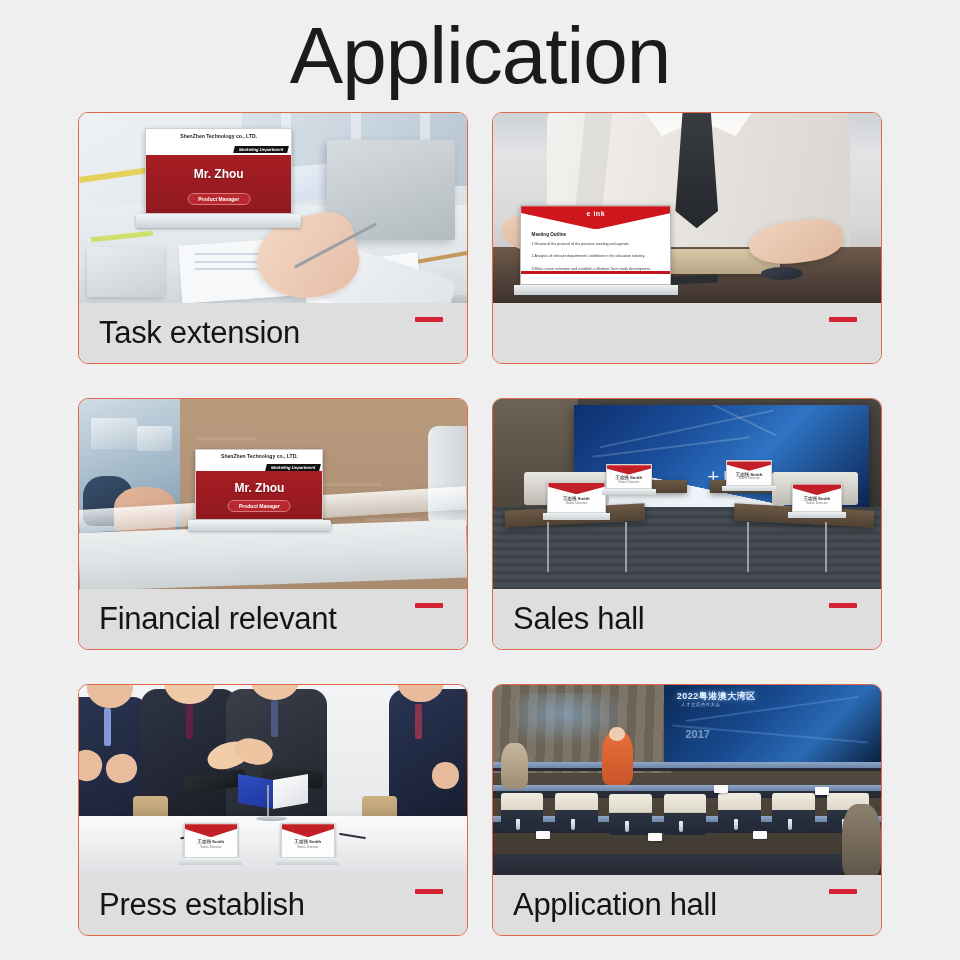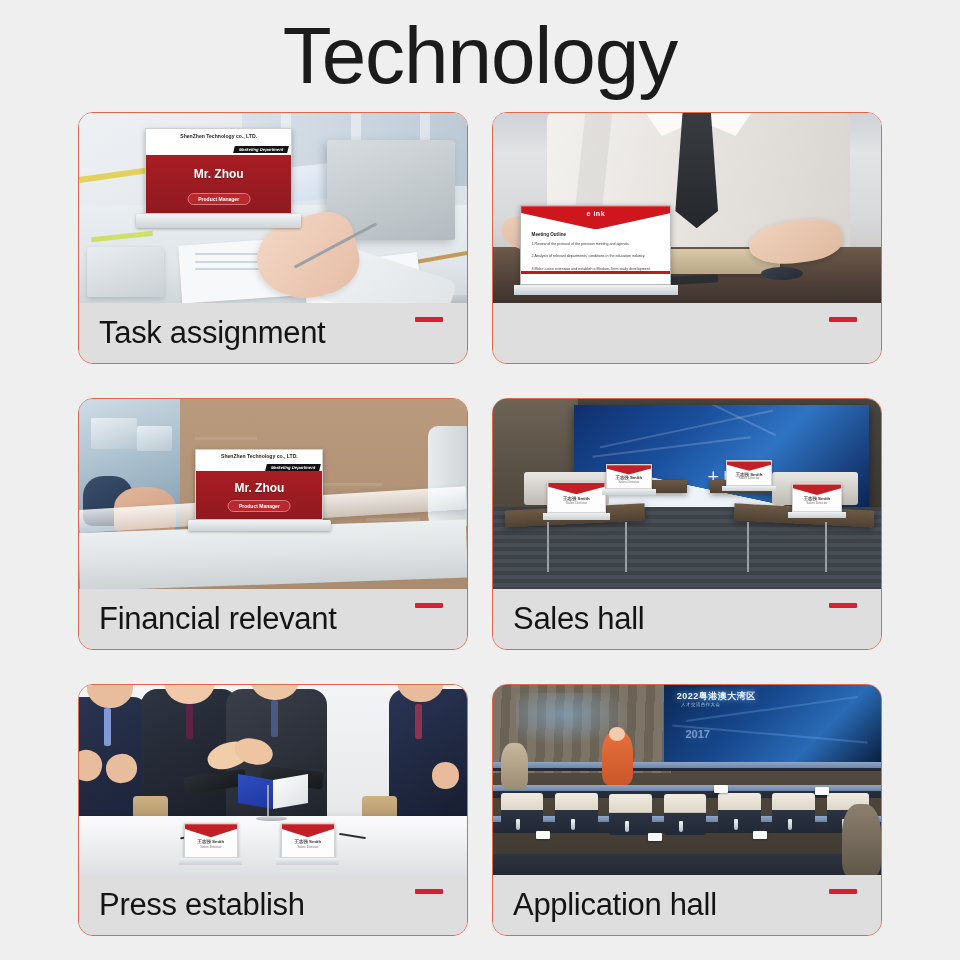--- a/index.html
+++ b/index.html
@@ -26,21 +26,21 @@
     width:804px;
     display:grid;
     grid-template-columns:390px 390px;
     grid-template-rows:252px 252px 252px;
     column-gap:24px;row-gap:34px;
   }
 
   .card{
     position:relative;
     border:1.5px solid #e0674a;
-    border-radius:15px;
+    border-radius:10px;
     background:#e3e3e3;
     overflow:hidden;
     box-sizing:border-box;
   }
 
   .card-photo{
     position:absolute;left:0;top:0;right:0;height:192px;
     overflow:hidden;
     background:#cfd4d8;
   }
@@ -336,21 +336,21 @@
     background:linear-gradient(180deg,rgba(255,255,255,.95),rgba(210,225,235,.8));}
   .s6 .cardlet{position:absolute;width:14px;height:8px;background:#fafafa;border-radius:1px;
     box-shadow:0 1px 2px rgba(0,0,0,.3);}
   .s6 .person{position:absolute;border-radius:40% 40% 20% 20%;}
 </style>
 </head>
 <body>
 
 <div class="page">
 
-  <div class="page-title">Technology</div>
+  <div class="page-title">Application</div>
 
   <div class="grid">
 
     <div class="card">
       <div class="card-photo">
         <div class="scene s1">
           <div class="win"></div>
           <div class="winbar" style="left:52%"></div>
           <div class="winbar" style="left:70%"></div>
           <div class="winbar" style="left:88%"></div>
@@ -380,21 +380,21 @@
               <div class="pbody">
                 <div class="pname">Mr. Zhou</div>
                 <div class="ptitle">Product Manager</div>
               </div>
             </div>
             <div class="pbase"></div>
           </div>
         </div>
       </div>
       <div class="card-label">
-        <span class="txt">Task assignment</span>
+        <span class="txt">Task extension</span>
         <span class="dash"></span>
       </div>
     </div>
 
     <div class="card">
       <div class="card-photo">
         <div class="scene s2">
           <div class="bgtop"></div>
           <div class="shirt"></div>
           <div class="shadefold"></div>

